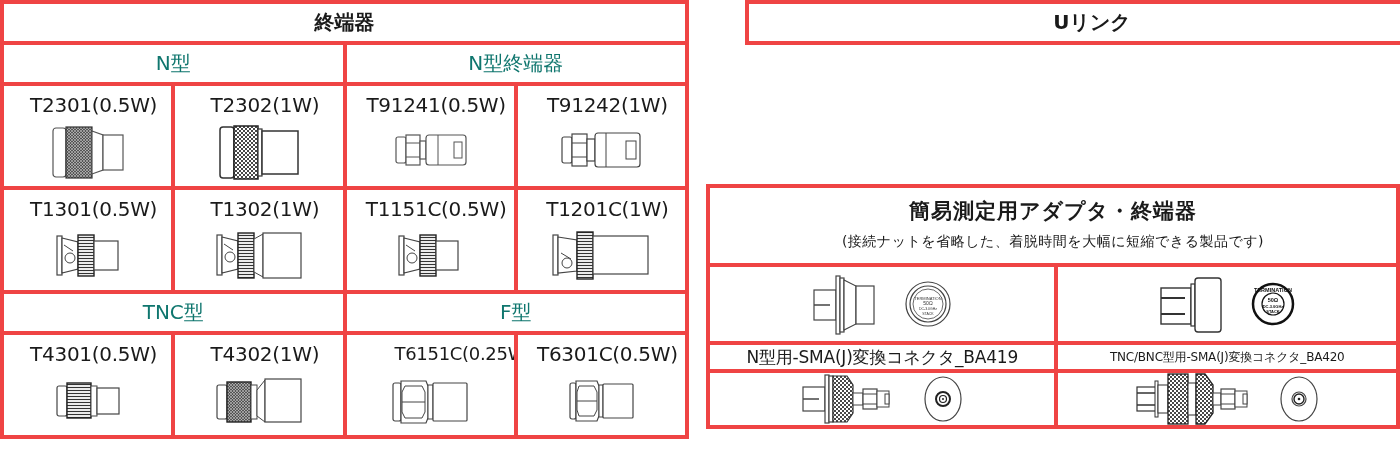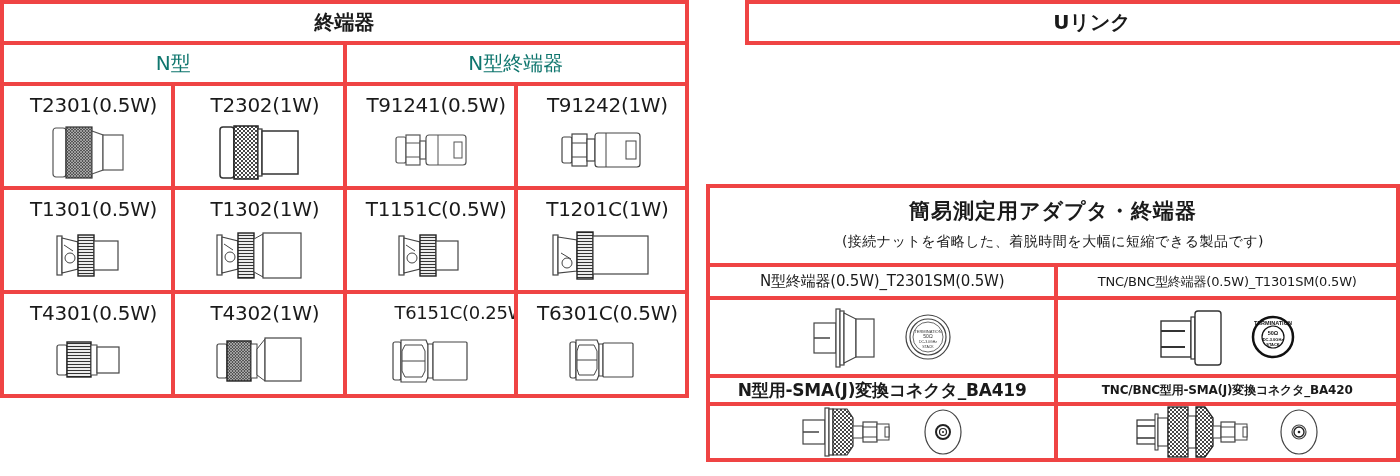--- a/index.html
+++ b/index.html
@@ -22,21 +22,21 @@
     #ulink-table { left: 706px; top: 0; width: 694px; border: 3px solid #1a1a1a; margin-left: 39px; }
     #ulink-table .hdr { height: 41px; font-weight: bold; font-size: 20px; vertical-align: middle; }
     #ulink-table .desc { height: 41px; font-size: 20px; vertical-align: middle; letter-spacing: 1px; white-space: nowrap; }
 
     
     #adapter-table { left: 706px; top: 184px; width: 694px; border: 3px solid #1a1a1a; }
     #adapter-table .hdr { height: 79px; vertical-align: middle; border-bottom: 2px solid #1a1a1a; }
     #adapter-table .hdr .title { display: block; font-weight: bold; font-size: 21px; line-height: 30px; letter-spacing: 1px; }
     #adapter-table .hdr .sub { display: block; font-size: 14px; line-height: 30px; white-space: nowrap; letter-spacing: 0.5px; }
     #adapter-table .lbl { height: 33px; font-size: 15px; vertical-align: middle; white-space: nowrap; letter-spacing: -0.2px; }
-    #adapter-table .lbl.big { height: 28px; font-size: 17px; font-weight: bold; }
+    #adapter-table .lbl.big { height: 28px; font-size: 17px; }
     #adapter-table .pic-cell { height: 78px; vertical-align: middle; }
     #adapter-table .pic-cell.short { height: 56px; }
     .pic-row { display: flex; align-items: center; justify-content: center; gap: 26px; }
 
     svg { display: block; }
   </style>
 </head>
 <body>
 
 <svg width="0" height="0" style="position:absolute">
@@ -161,20 +161,24 @@
         <path d="M9 6 L28 9 L28 40 L9 42 Z" fill="#fff" stroke="#444" stroke-width="1.2"></path>
         <circle cx="18" cy="32" r="5" fill="#fff" stroke="#444"></circle>
         <path d="M12 22 L22 28" stroke="#444"></path>
         <rect x="28" y="1" width="16" height="47" fill="url(#ribs)" stroke="#222" stroke-width="1.4"></rect>
         <rect x="44" y="5" width="55" height="38" fill="#fff" stroke="#444" stroke-width="1.2"></rect>
       </svg>
     </td>
   </tr>
 
   <tr>
+    <td class="type" colspan="2">TNC型</td>
+    <td class="type" colspan="2">F型</td>
+  </tr>
+  <tr>
     <td class="prod">
       <span class="name">T4301(0.5W)</span>
       <svg class="pic" width="70" height="40" viewBox="0 0 70 40" style="margin-top:14px">
         <rect x="4" y="6" width="10" height="30" rx="2" fill="#fff" stroke="#444" stroke-width="1.2"></rect>
         <rect x="14" y="3" width="24" height="35" fill="url(#ribs)" stroke="#222" stroke-width="1.4"></rect>
         <rect x="38" y="6" width="6" height="30" fill="#fff" stroke="#444"></rect>
         <rect x="44" y="8" width="22" height="26" fill="#fff" stroke="#444" stroke-width="1.2"></rect>
       </svg>
     </td>
     <td class="prod">
@@ -225,24 +229,20 @@
   <colgroup>
       <col style="width:50.5%">
       <col style="width:49.5%">
     </colgroup>
   <tbody>
       <tr>
     <td class="hdr" colspan="2">
       <span class="title">簡易測定用アダプタ・終端器</span>
       <span class="sub">(接続ナットを省略した、着脱時間を大幅に短縮できる製品です)</span>
     </td>
-  </tr>
-  <tr>
-    <td class="lbl">N型終端器(0.5W)_T2301SM(0.5W)</td>
-    <td class="lbl" style="font-size:13px">TNC/BNC型終端器(0.5W)_T1301SM(0.5W)</td>
   </tr>
   <tr>
     <td class="pic-cell">
       <div class="pic-row">
         <svg width="66" height="64" viewBox="0 0 66 64">
           <rect x="2" y="18" width="22" height="30" fill="#fff" stroke="#444" stroke-width="1.2"></rect>
           <line x1="2" y1="33" x2="18" y2="33" stroke="#444" stroke-width="1.5"></line>
           <rect x="24" y="4" width="4" height="58" fill="#fff" stroke="#444" stroke-width="1.2"></rect>
           <rect x="28" y="6" width="4" height="54" fill="#fff" stroke="#444" stroke-width="1.2"></rect>
           <path d="M32 8 L44 14 L44 52 L32 58 Z" fill="#fff" stroke="#444" stroke-width="1.2"></path>

